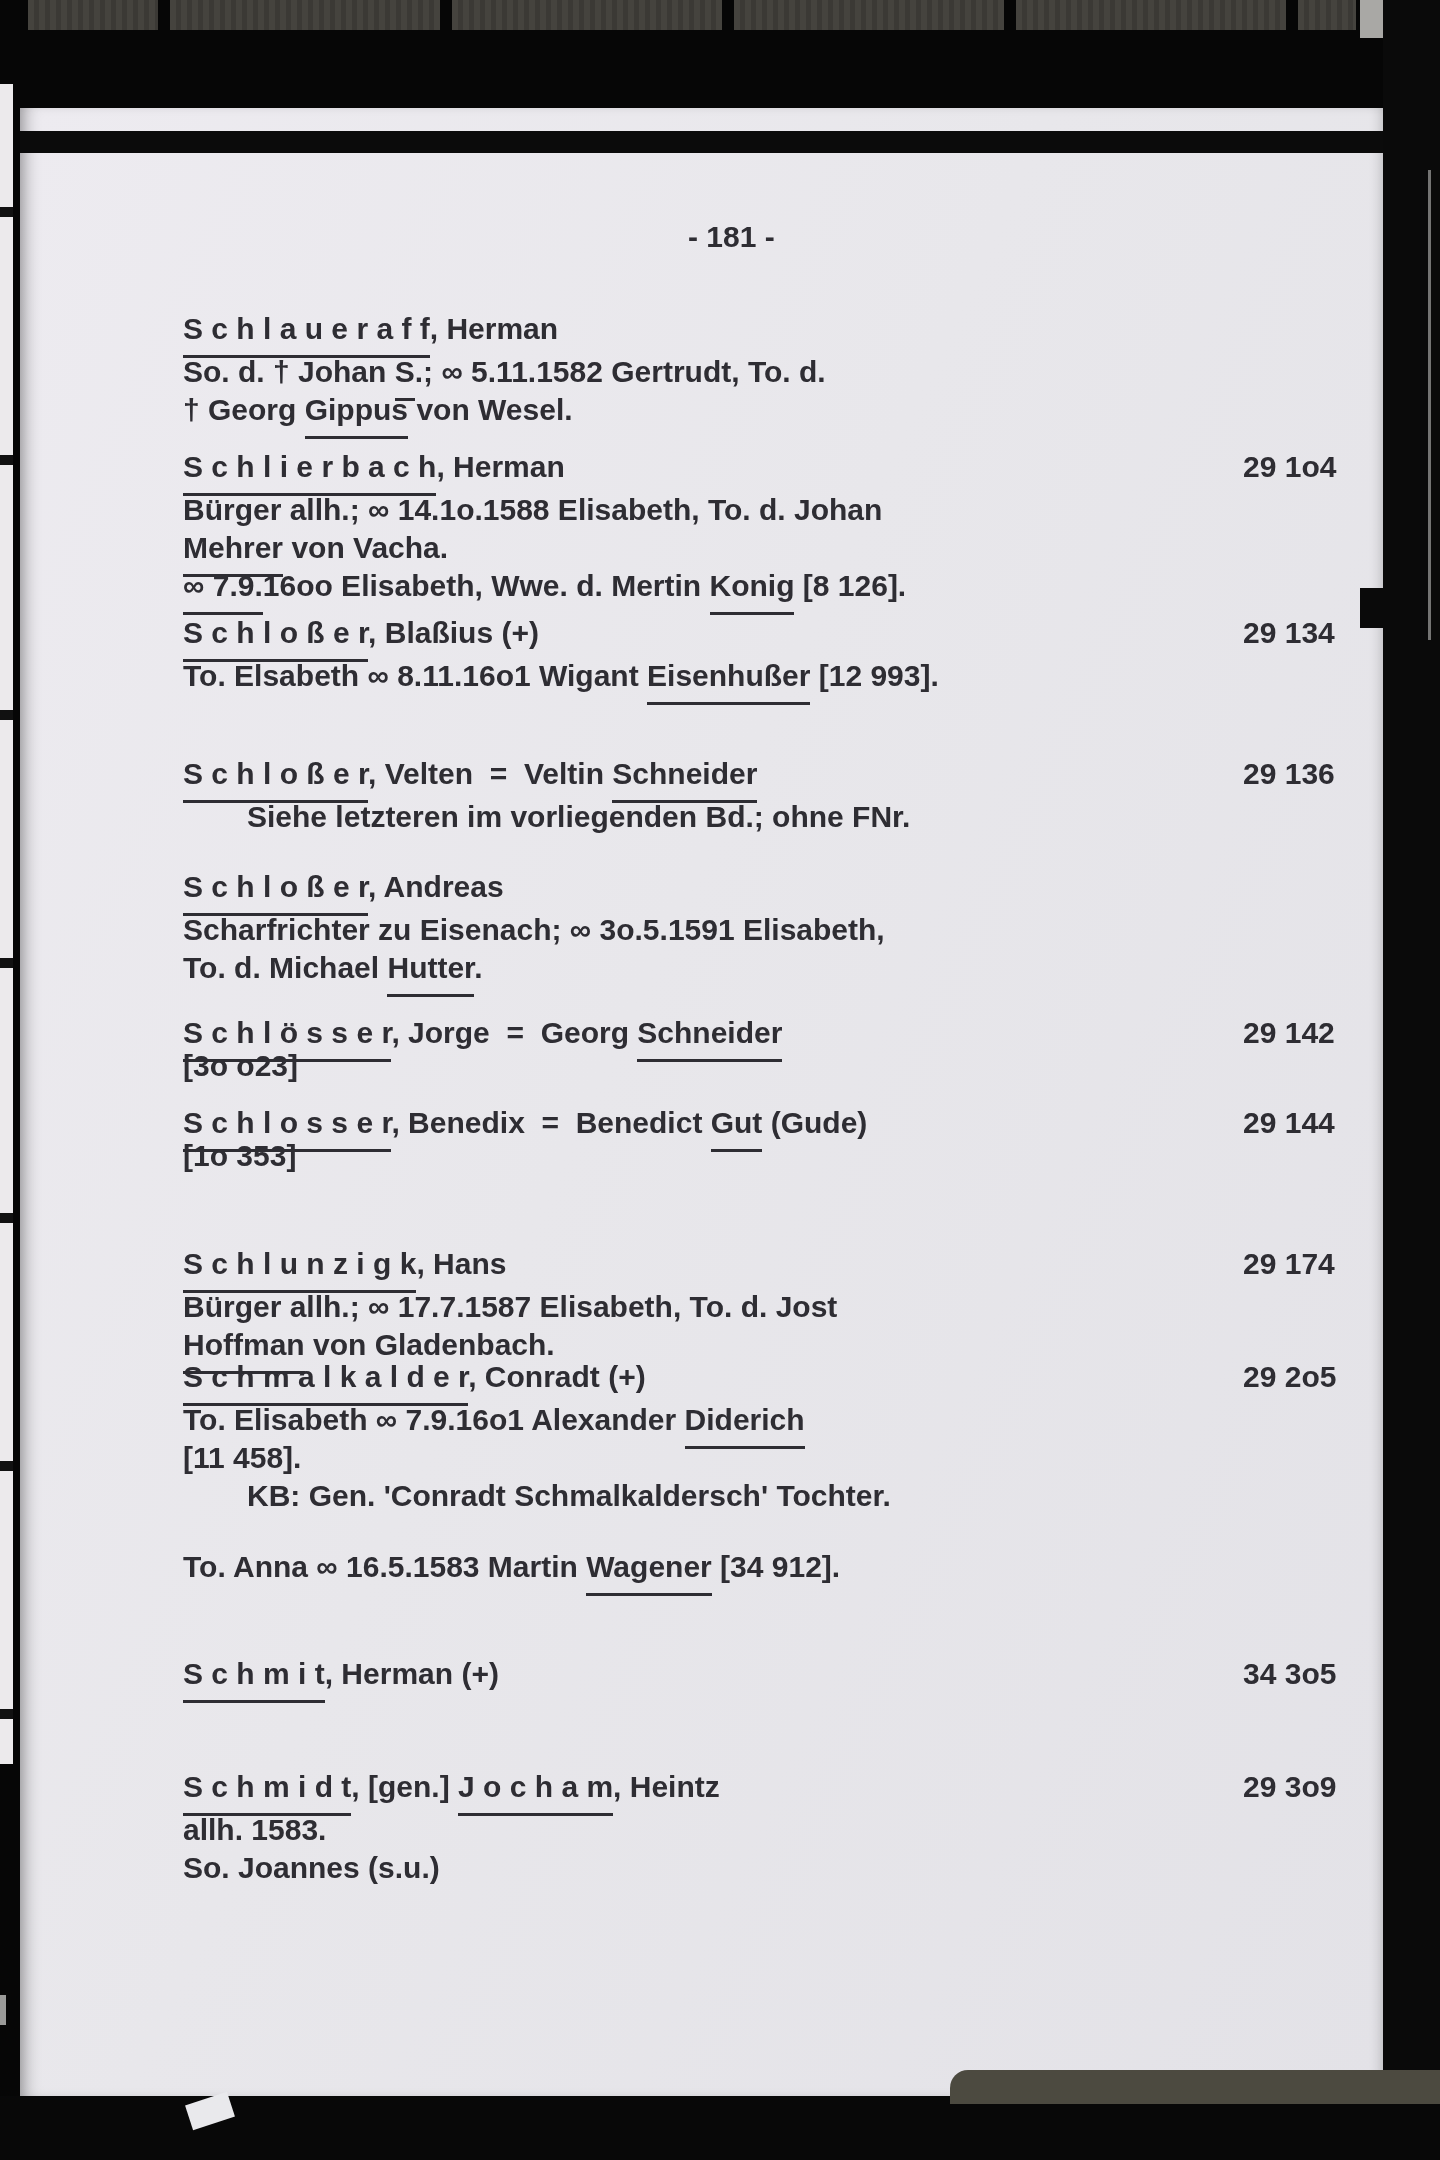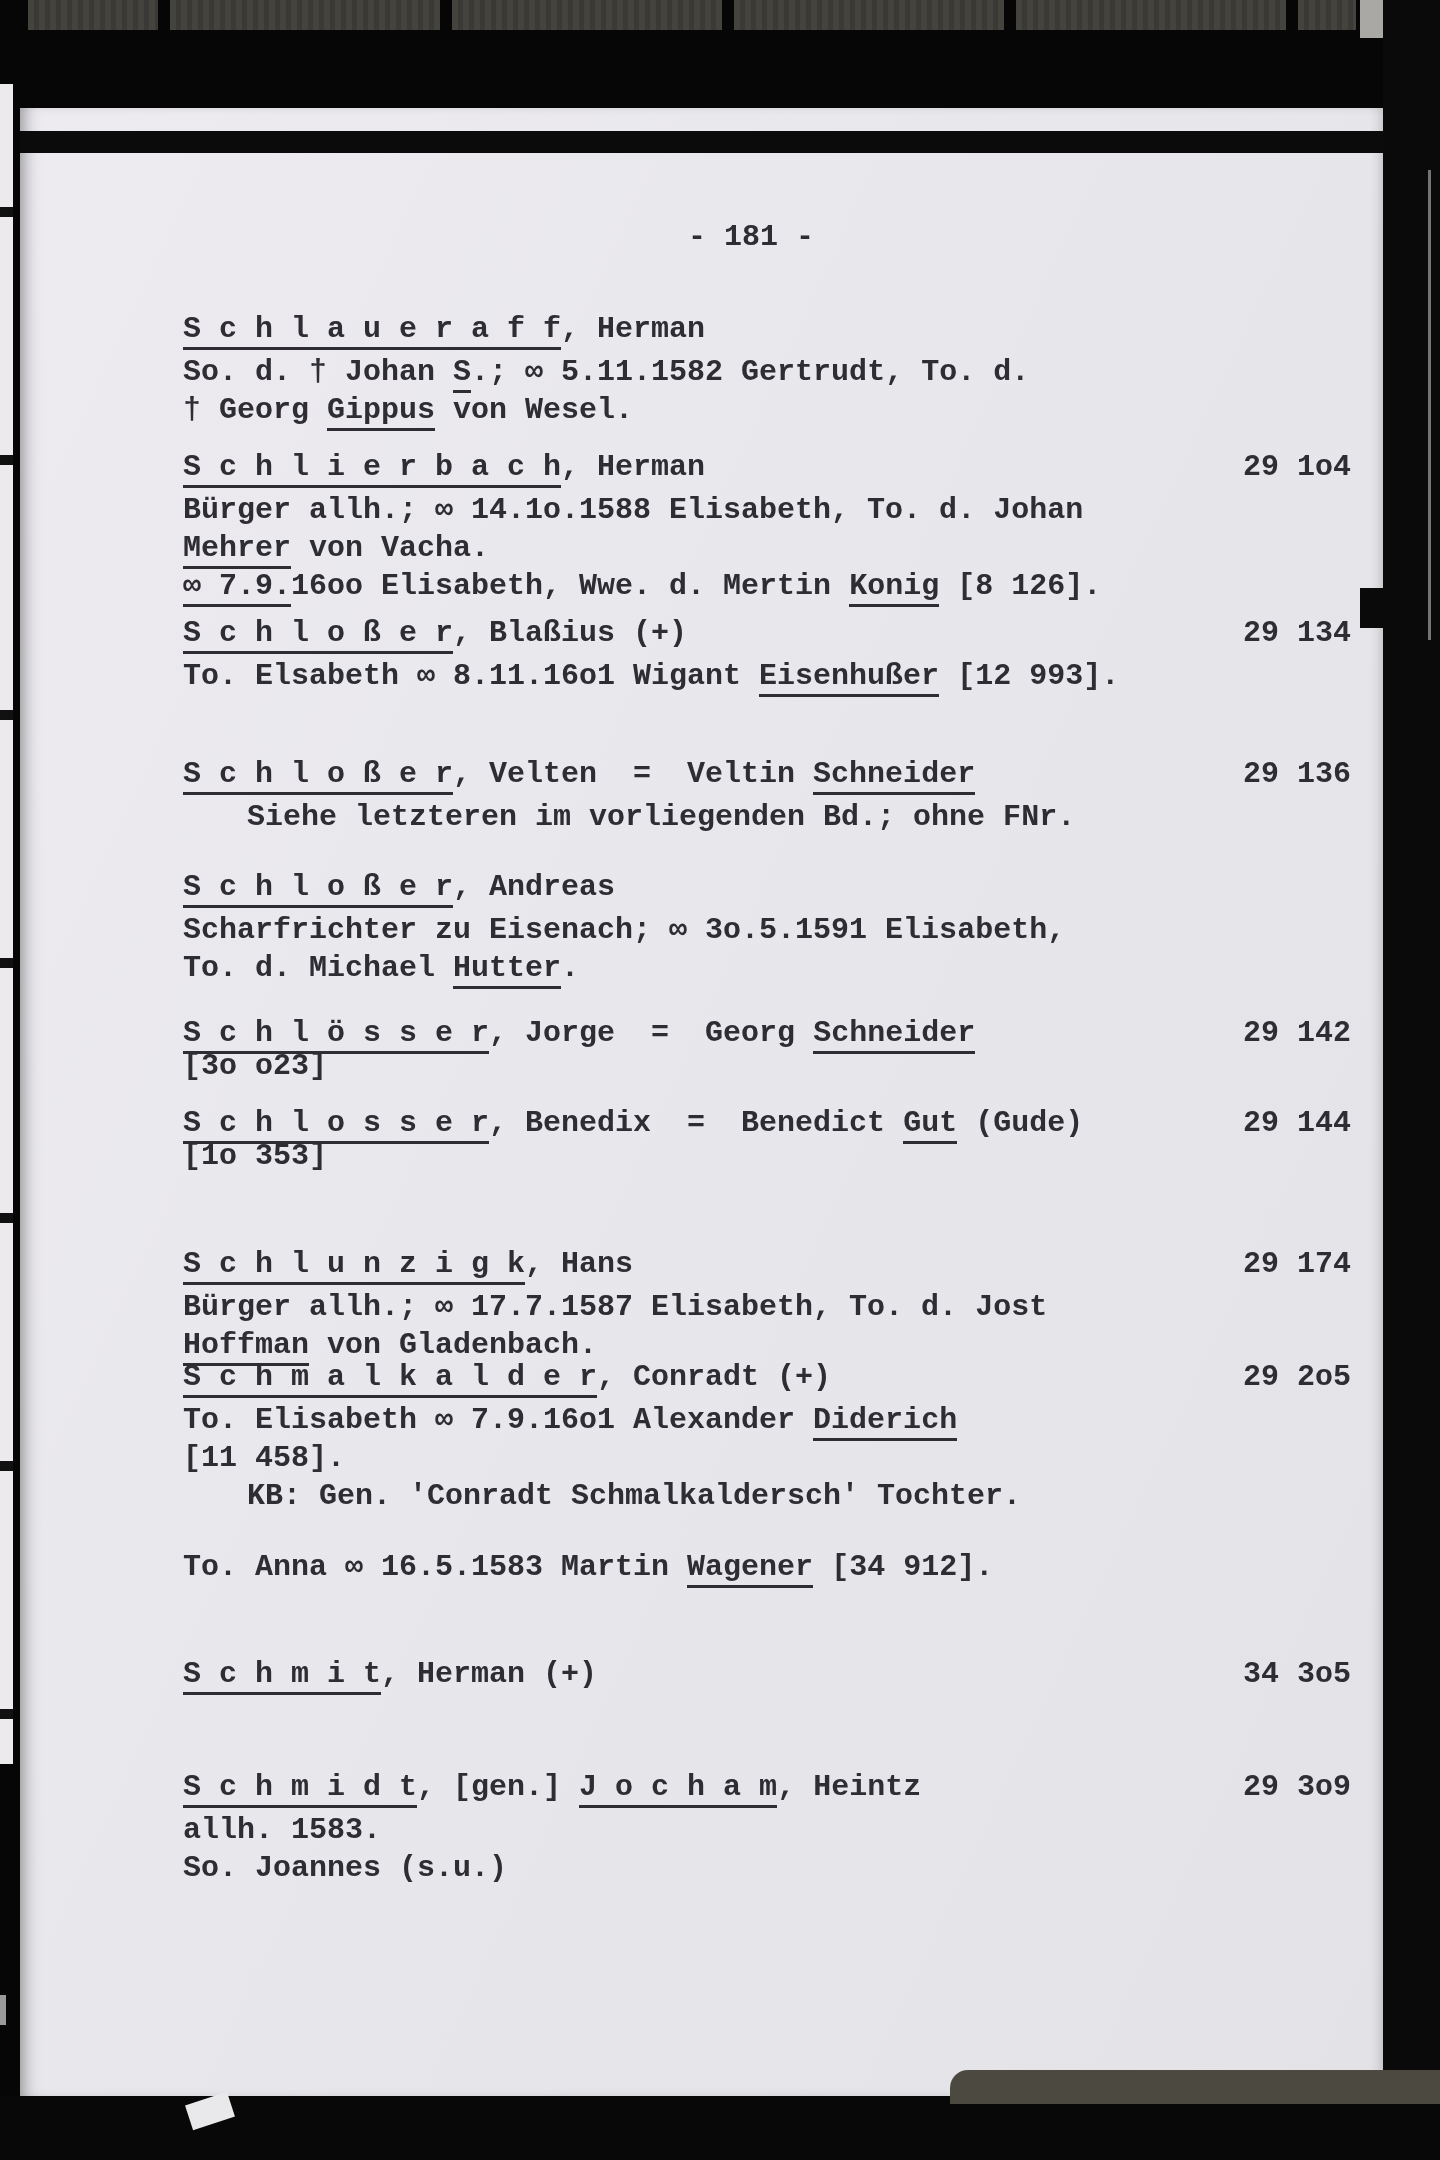--- a/index.html
+++ b/index.html
@@ -1,17 +1,17 @@
 <!DOCTYPE html>
 <html><head>
 <meta charset="utf-8">
 <style>
   html,body{margin:0;padding:0;background:#060606;}
   .stage{position:relative;width:1440px;height:2160px;background:#060606;overflow:hidden;
-         font-family:Liberation Mono, monospace;}
+         font-family:Liberation Sans, sans-serif;}
   
   .edge-block{position:absolute;top:0;height:30px;background:
       repeating-linear-gradient(90deg,#45433e 0 6px,#3b3935 6px 11px);}
   .edge-block.light{background:#a9a8a5;height:38px;}
   
   .left-sliver{position:absolute;left:0;top:84px;width:13px;height:1680px;background:#eceaec;}
   .film-mark{position:absolute;left:0;width:13px;height:10px;background:#111;}
   .left-sliver-low{position:absolute;left:0;top:1995px;width:6px;height:30px;background:#9a9a98;}
   
   .sheet{position:absolute;left:20px;top:108px;width:1363px;height:1988px;
@@ -31,21 +31,21 @@
   
   .txt{color:#2e2d33;font-weight:bold;font-size:30px;line-height:38px;white-space:pre;}
   .pageno{position:absolute;left:688px;top:218px;}
   .entry{position:absolute;left:183px;width:1180px;}
   .heading{position:relative;white-space:pre;}
   .ref{position:absolute;left:1060px;top:0;white-space:pre;}
   .body{margin-top:5px;}
   .line{white-space:pre;}
   .line.indent{padding-left:64px;}
   .line.tight{margin-top:-10px;}
-  .u{border-bottom:3px solid #2e2d33;padding-bottom:1px;}
+  .u{border-bottom:3px solid #2e2d33;padding-bottom:10px;}
 </style>
 </head>
 <body>
 
 <div class="stage">
 
   <div class="edge-block" style="left:28px;width:130px;"></div>
   <div class="edge-block" style="left:170px;width:270px;"></div>
   <div class="edge-block" style="left:452px;width:270px;"></div>
   <div class="edge-block" style="left:734px;width:270px;"></div>

